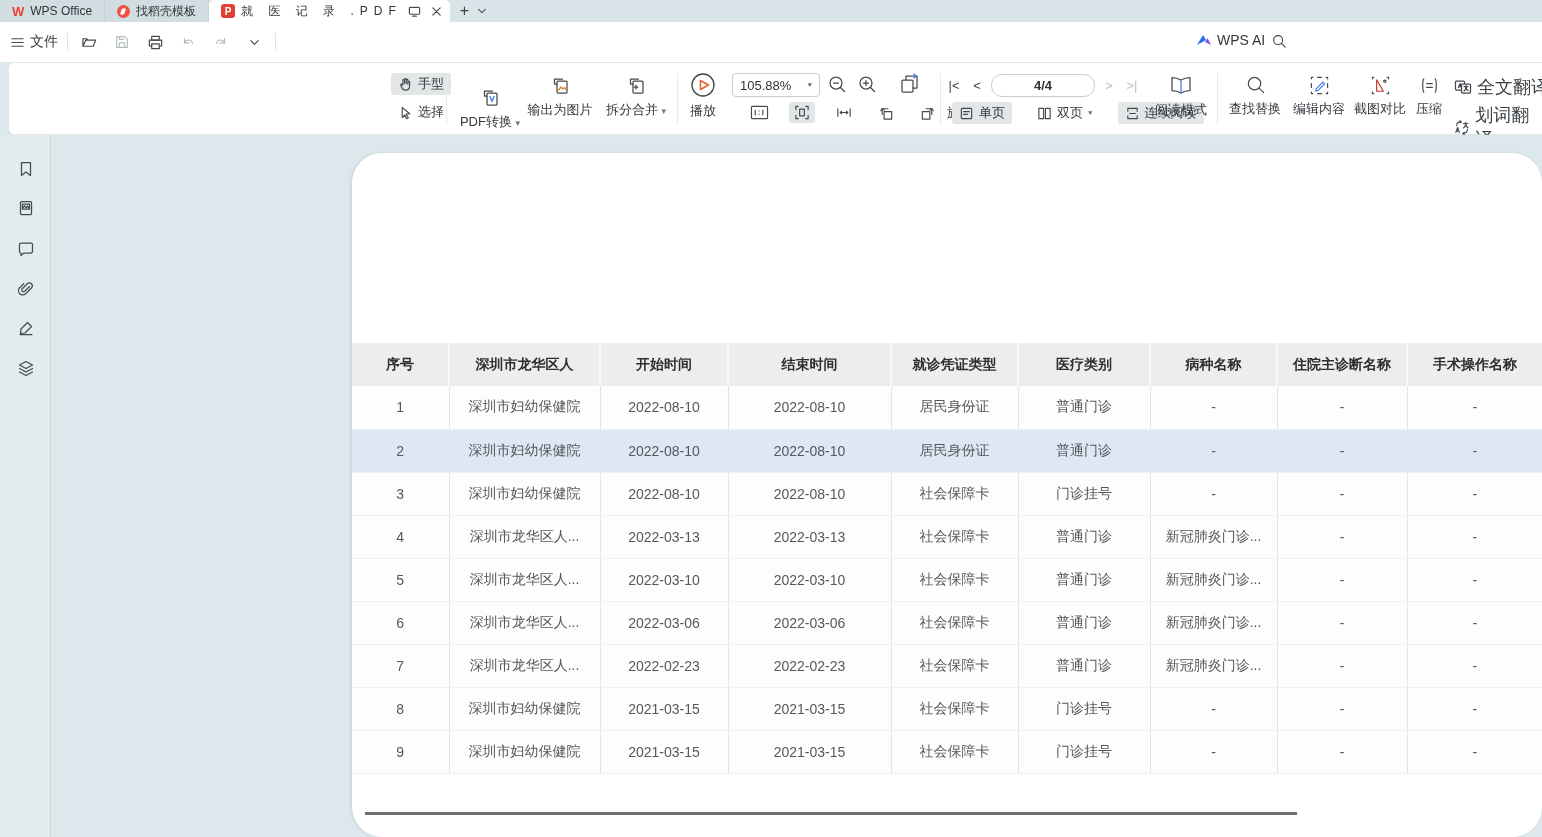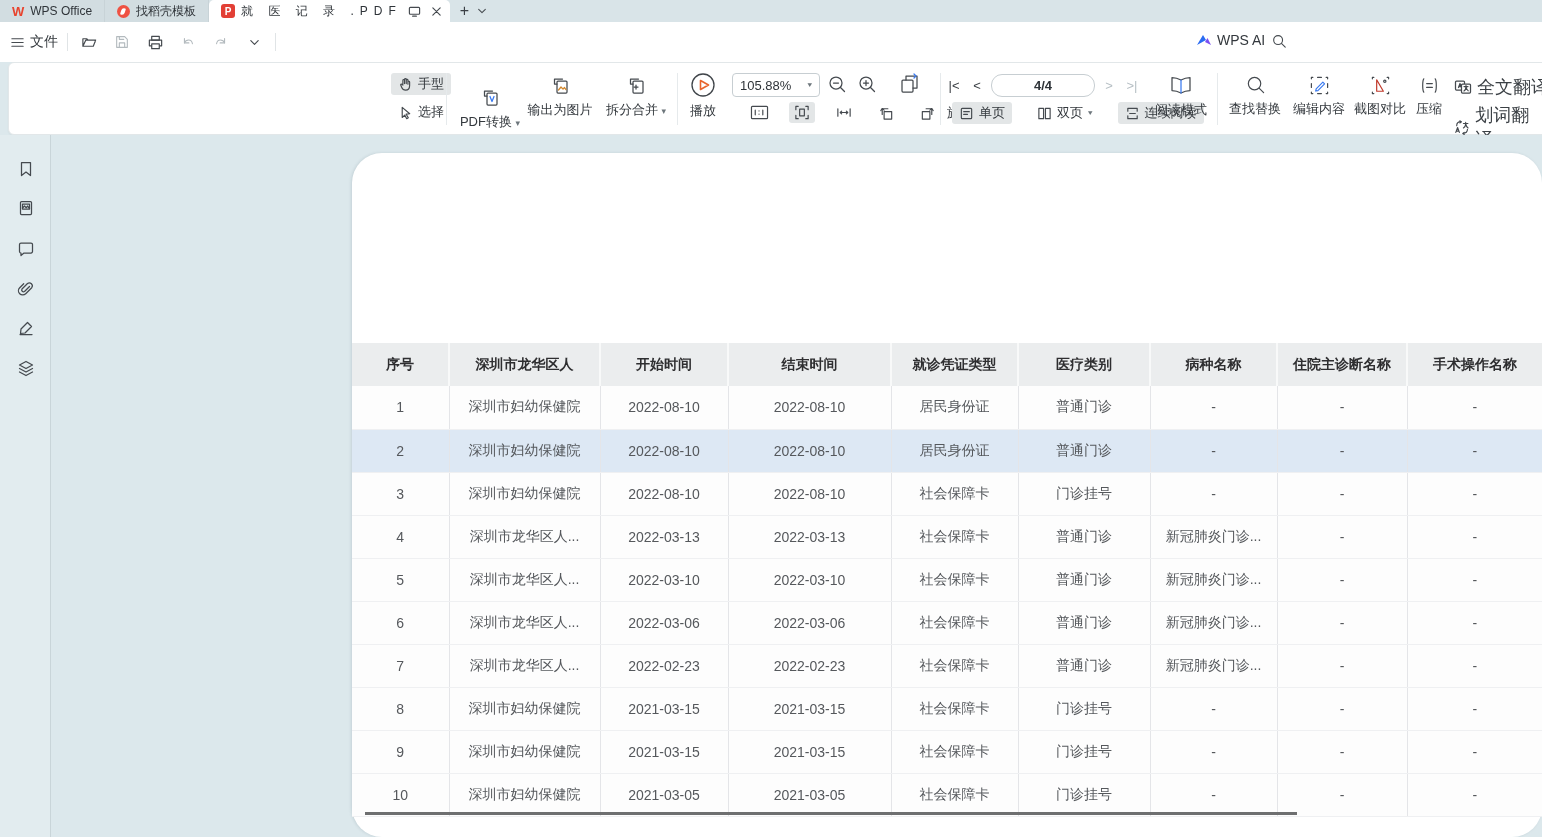--- a/index.html
+++ b/index.html
@@ -528,28 +528,17 @@
             <td>9</td>
             <td>深圳市妇幼保健院</td>
             <td>2021-03-15</td>
             <td>2021-03-15</td>
             <td>社会保障卡</td>
             <td>门诊挂号</td>
             <td>-</td>
             <td>-</td>
             <td>-</td>
           </tr>
-          <tr>
-            <td>10</td>
-            <td>深圳市妇幼保健院</td>
-            <td>2021-03-05</td>
-            <td>2021-03-05</td>
-            <td>社会保障卡</td>
-            <td>门诊挂号</td>
-            <td>-</td>
-            <td>-</td>
-            <td>-</td>
-          </tr>
         </tbody>
     </table>
     <div class="table-endline"></div>
   </div>
 </div>
 
 </body></html>

